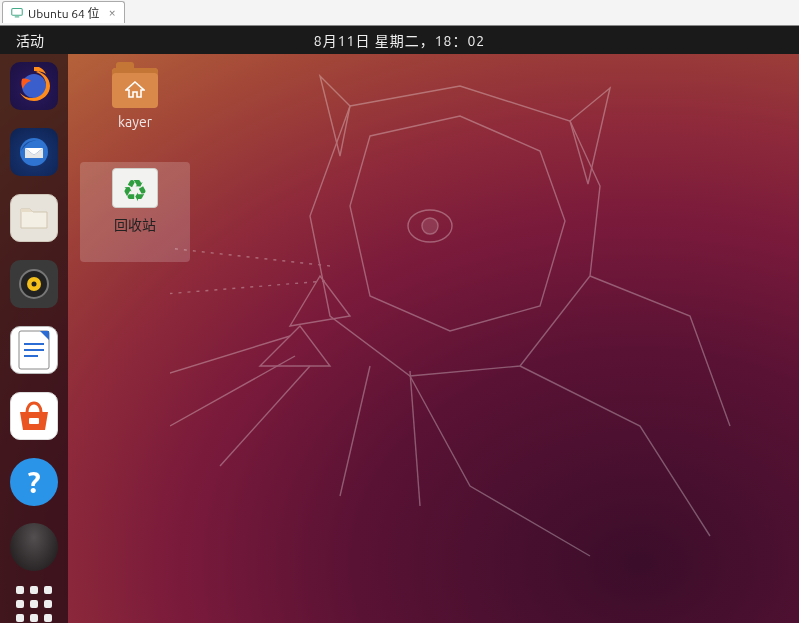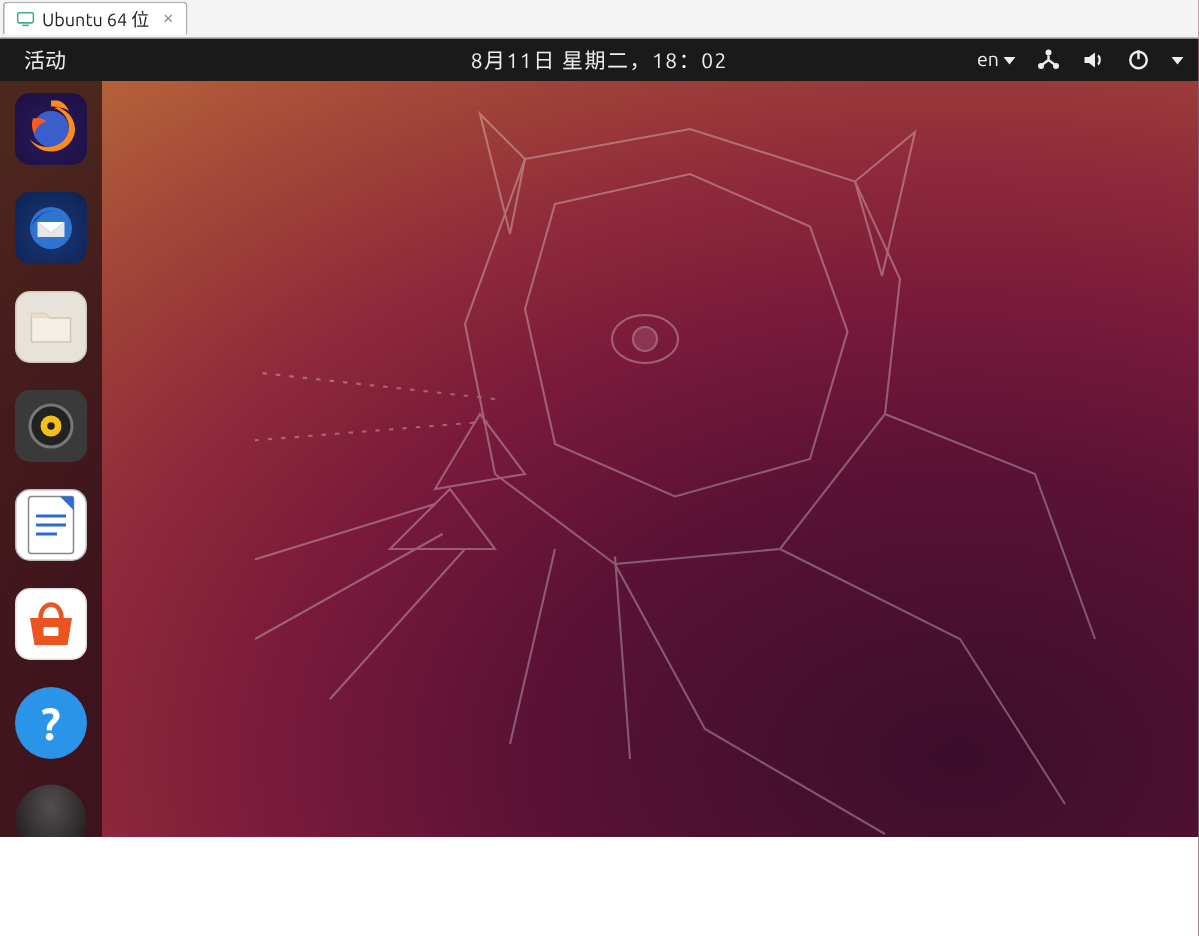--- a/index.html
+++ b/index.html
@@ -24,21 +24,21 @@
     border-radius: 3px 3px 0 0;
     font-size: 12px; color: #222;
     display: flex; align-items: center; gap: 5px;
     position: relative; top: 1px;
   }
   .vm-tab-icon { width: 12px; height: 12px; }
   .vm-tab-close { color: #888; font-size: 13px; margin-left: 4px; line-height: 1; cursor: pointer; }
 
   
   .screen {
-    position: absolute; left: 0; top: 26px; width: 799px; height: 532px;
+    position: absolute; left: 0; top: 26px; width: 799px; height: 597px;
     background:
       radial-gradient(120% 120% at 80% 90%, #3b0d2a 0%, #5a1234 30%, #7a1a3b 48%, #8e2a3a 62%, #a24638 78%, #b4613a 92%) ,
       #4b102b;
     overflow: hidden;
   }
 
   
   .fossa {
     position: absolute; left: 170px; top: 40px; width: 600px; height: 520px;
     opacity: 0.30;
@@ -172,41 +172,20 @@
 
       <path d="M350 300 L470 360 L540 470"></path>
       <path d="M240 310 L300 420 L420 490"></path>
       <path d="M420 210 L520 250 L560 360"></path>
     </g>
   </svg>
 
   <div class="topbar">
     <span class="activities">活动</span>
     <span class="clock">8月11日 星期二，18：02</span>
-    <div class="status">
-      <span class="lang">
-        <span>en</span>
-        <span class="caret-down"></span>
-      </span>
-      <svg width="16" height="16" viewBox="0 0 16 16">
-          <circle cx="8" cy="3" r="2"></circle>
-          <circle cx="3" cy="12" r="2"></circle>
-          <circle cx="13" cy="12" r="2"></circle>
-          <path d="M8 5 L8 8 M8 8 L4 11 M8 8 L12 11" stroke="#eee" stroke-width="1.6" fill="none"></path>
-        </svg>
-      <svg width="16" height="16" viewBox="0 0 16 16">
-          <path d="M2 6h3l4-3v10l-4-3H2z"></path>
-          <path d="M11 5c1.5 1 1.5 5 0 6" stroke="#eee" stroke-width="1.5" fill="none"></path>
-        </svg>
-      <svg width="16" height="16" viewBox="0 0 16 16">
-          <circle cx="8" cy="8" r="5.5" fill="none" stroke="#eee" stroke-width="1.6"></circle>
-          <rect x="7.2" y="1.5" width="1.6" height="6" fill="#eee"></rect>
-        </svg>
-      <span class="caret-down"></span>
-    </div>
   </div>
 
   <div class="dock">
     <div class="dock-item" title="Firefox">
       <div class="tile firefox">
         <svg width="38" height="38" viewBox="0 0 38 38">
             <circle cx="19" cy="19" r="12" fill="#3a5fcd"></circle>
             <path d="M19 4c9 0 16 7 16 15 0 8-7 15-16 15-6 0-11-3-14-8 3 3 7 5 12 5 8 0 14-6 14-13 0-6-4-11-10-13 4-1 7 0 10 2-2-5-7-8-12-8z" fill="#ff8c1a"></path>
             <path d="M7 12c-1 3-1 7 1 10 1-4 4-7 8-8-2-2-6-3-9-2z" fill="#ff5a1a"></path>
           </svg>
@@ -276,14 +255,30 @@
         <span></span>
         <span></span>
         <span></span>
         <span></span>
         <span></span>
         <span></span>
         <span></span>
     </div>
   </div>
 
+  <div class="desk-icons">
+    <div class="icon-cell">
+      <div class="folder-ic">
+        <svg class="house" width="20" height="18" viewBox="0 0 20 18">
+            <path d="M10 1 L19 9 h-3 v7 h-4 v-5 h-4 v5 h-4 v-7 h-3z" fill="none" stroke="#fff" stroke-width="1.6"></path>
+          </svg>
+      </div>
+      <span>kayer</span>
+    </div>
+    <div class="icon-cell selected">
+      <div class="trash-ic">
+        <span class="recycle">♻</span>
+      </div>
+      <span>回收站</span>
+    </div>
+  </div>
 
 </div>
 
 </body></html>

